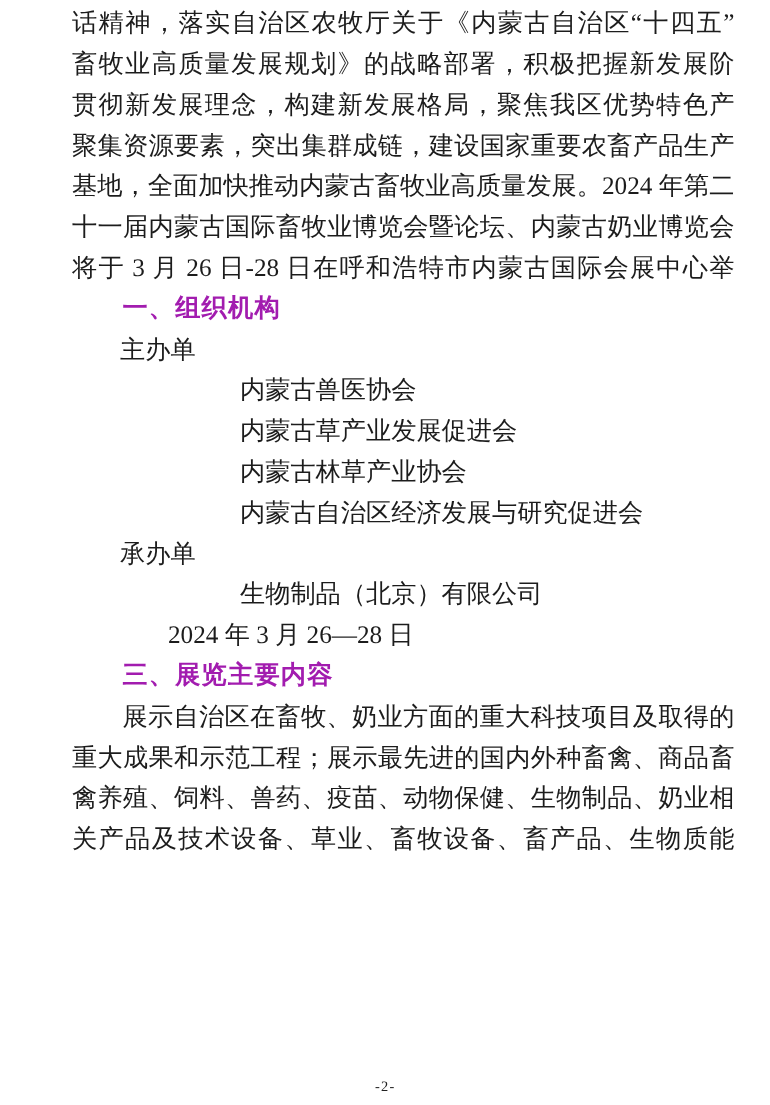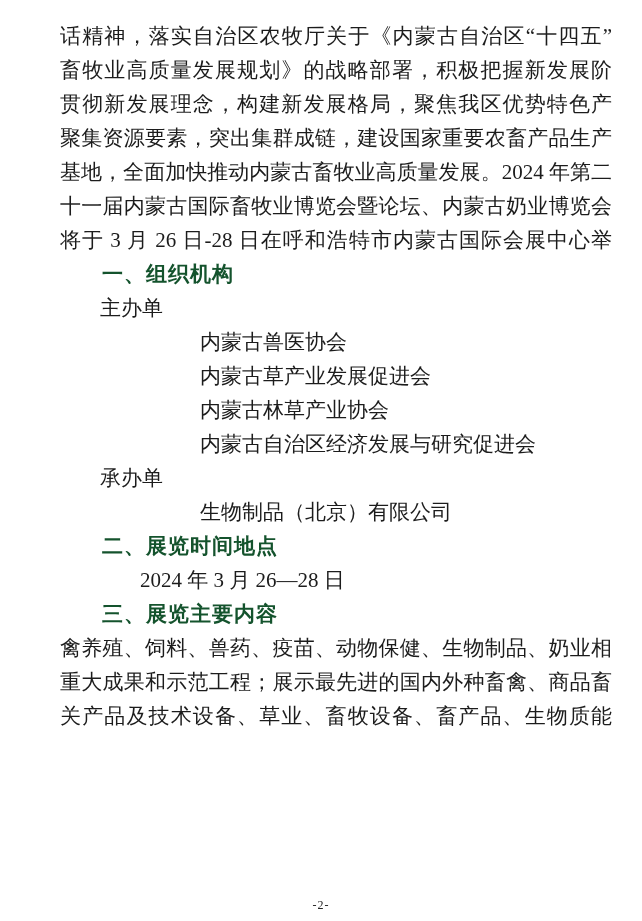--- a/index.html
+++ b/index.html
@@ -10,39 +10,39 @@
     color: #1c1c1c;
     overflow: hidden;
   }
   .page {
     position: relative;
     width: 642px; height: 921px;
     background: #ffffff;
   }
   .textcol {
     position: absolute;
-    left: 60px; top: 19px;
+    left: 60px; top: 2px;
     width: 552px;
   }
   .ln {
     font-size: 21px;
     line-height: 34px;
     height: 34px;
     overflow: hidden;
     white-space: normal;
     text-align: left;
   }
   .just {
     text-align: justify;
     text-align-last: justify;
   }
   .heading {
     font-family: "Liberation Sans", "DejaVu Sans", sans-serif;
     font-weight: bold;
-    color: #14532d;
+    color: #a21caf;
     padding-left: 42px;
     letter-spacing: 1px;
   }
   .ind2 { text-indent: 42px; }          
   .unit { padding-left: 40px; }         
   .unit .unit-label { display: inline-block; width: 100px; }
   .org  { padding-left: 140px; font-family: Liberation Serif, serif; }        
   .date { padding-left: 80px; }         
   .footer {
     position: absolute;
@@ -74,24 +74,24 @@
     </div>
     <div class="ln org">内蒙古兽医协会</div>
     <div class="ln org">内蒙古草产业发展促进会</div>
     <div class="ln org">内蒙古林草产业协会</div>
     <div class="ln org">内蒙古自治区经济发展与研究促进会</div>
     <div class="ln unit">
       <span class="unit-label">承办单位：</span>
     </div>
     <div class="ln org">生物制品（北京）有限公司</div>
 
-    <div class="ln heading">二、展览时间地点</div>
     <div class="ln date">2024 年 3 月 26—28 日</div>
 
     <div class="ln heading">三、展览主要内容</div>
+    <div class="ln just ind2">展示自治区在畜牧、奶业方面的重大科技项目及取得的</div>
+    <div class="ln just">重大成果和示范工程；展示最先进的国内外种畜禽、商品畜</div>
     <div class="ln just">禽养殖、饲料、兽药、疫苗、动物保健、生物制品、奶业相</div>
-    <div class="ln just">重大成果和示范工程；展示最先进的国内外种畜禽、商品畜</div>
     <div class="ln just">关产品及技术设备、草业、畜牧设备、畜产品、生物质能源、</div>
 
   </div>
 
   <div class="footer">-2-</div>
 </div>
 
 </body></html>

